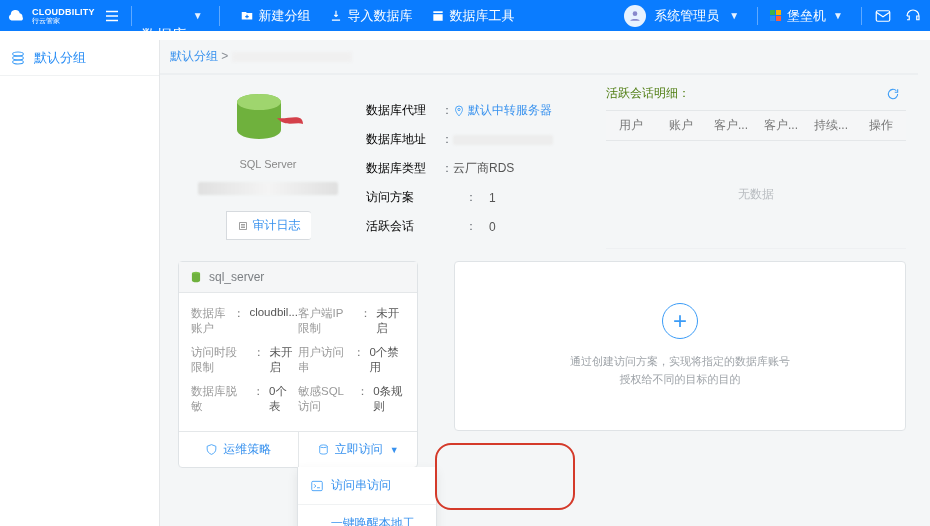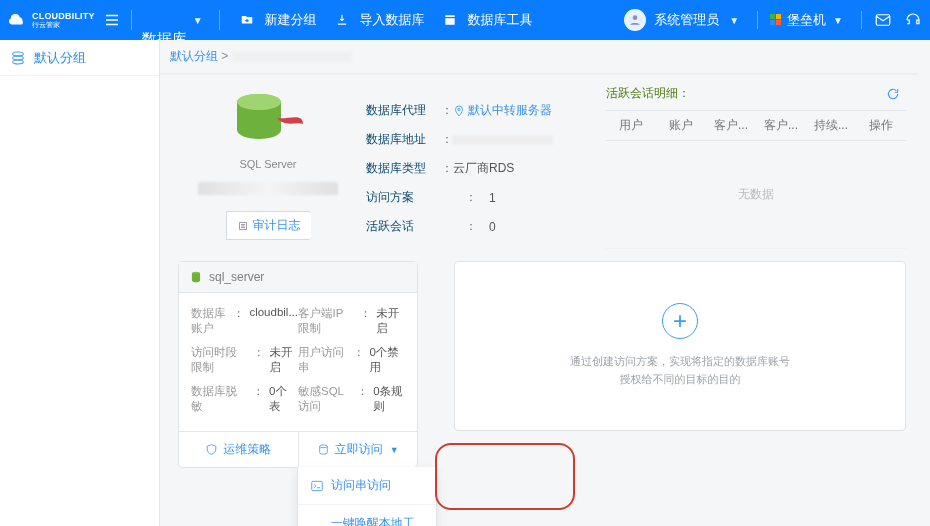--- a/index.html
+++ b/index.html
@@ -1,27 +1,27 @@
 <!DOCTYPE html>
 <html><head>
 <meta charset="utf-8">
 <style>
 * { margin: 0; padding: 0; box-sizing: border-box; font-family: "Microsoft YaHei", Arial, sans-serif; }
 body { width: 930px; height: 526px; overflow: hidden; background: #fff; position: relative; }
-.topbar { height: 40px; background: #0a7cff; display: flex; align-items: center; color: #fff; padding: 0 8px 0 2px; font-size: 13px; }
+.topbar { height: 31px; background: #0a7cff; display: flex; align-items: center; color: #fff; padding: 0 8px 0 2px; font-size: 13px; }
 .logo-area { display: flex; align-items: center; gap: 4px; padding: 0 8px 0 4px; }
 .logo-svg { width: 22px; height: 22px; }
 .logo-text { font-size: 9px; font-weight: 700; letter-spacing: .2px; line-height: 9px; }
 .logo-sub { font-size: 7px; line-height: 7px; }
 .hamb { width: 18px; height: 18px; cursor: pointer; }
 .topbar .divider { width: 1px; height: 20px; background: rgba(255,255,255,.35); margin: 0 10px; }
 .topbar .title { font-size: 15px; margin-right: 4px; margin-top: 39px; }
 .topbar .chev { margin: 0 6px 0 2px; font-size: 10px; opacity: .9; }
 .top-actions { display: flex; gap: 18px; margin-left: 10px; }
-.top-actions .act { display: flex; align-items: center; gap: 11px; cursor: pointer; }
+.top-actions .act { display: flex; align-items: center; gap: 5px; cursor: pointer; }
 .top-actions .ico { width: 14px; height: 14px; }
 .topbar .spacer { flex: 1; }
 .user-area { display: flex; align-items: center; gap: 8px; margin-left: auto; }
 .avatar { width: 22px; height: 22px; border-radius: 50%; background: rgba(255,255,255,.9); display: flex; align-items: center; justify-content: center; color: #0a7cff; font-size: 12px; }
 .user-name { font-size: 13px; }
 .right-sep { width: 1px; height: 18px; background: rgba(255,255,255,.35); margin: 0 12px; }
 .right-item { display: flex; align-items: center; gap: 5px; cursor: pointer; font-size: 13px; }
 .env-ic { width: 12px; height: 12px; }
 .container { position: absolute; top: 40px; bottom: 0; left: 0; right: 0; display: flex; background: #f4f6f7; }
 .sidebar { width: 160px; border-right: 1px solid #e5e7e9; background: #fff; }
@@ -37,21 +37,21 @@
 .db-icon-wrap { width: 86px; height: 62px; margin-top: 5px; }
 .db-name-label { margin-top: 6px; font-size: 11px; color: #888; }
 .db-blur { width: 140px; height: 13px; background: linear-gradient(90deg,#e0e0e0,#f4f4f4,#e0e0e0); border-radius: 2px; margin-top: 12px; filter: blur(1.2px); }
 .tab-row { display: flex; gap: 0; margin-top: 16px; }
 .tab-btn { border: 1px solid #d6dade; padding: 5px 10px; font-size: 12px; display: flex; align-items: center; gap: 4px; background: #fff; cursor: pointer; color: #0c4a6e; }
 .tab-btn:first-child { border-right: none; border-radius: 3px 0 0 3px; color: #3791ee; }
 .tab-btn:last-child { border-radius: 0 3px 3px 0; }
 .tab-ic { width: 12px; height: 12px; }
 .info-mid { width: 240px; padding-left: 4px; padding-top: 5px;}
 .info-row { display: flex; font-size: 12px; color: #6c7177; margin: 12px 0; align-items: center; }
-.info-row .k { width: 75px; color: #0c4a6e; }
+.info-row .k { width: 75px; color: #000000; }
 .info-row .v { color: #555; }
 .loc-ic { width: 12px; height: 12px; margin-right: 3px; vertical-align: -1px; }
 .addr-blur { display: inline-block; width: 100px; height: 10px; background: #ededed; border-radius: 2px; filter: blur(1.2px);}
 .session-panel { flex: 1; margin-left: 0; }
 .session-head { font-size: 12px; color: #4d7c0f; display: flex; align-items: center; justify-content: space-between; padding-right: 6px; }
 .refresh-ic { width: 14px; height: 14px; cursor: pointer; color: #3b9cf7; }
 .table-head { display: flex; font-size: 12px; color: #777; background: #f5f6f7; margin-top: 8px; }
 .table-head div { flex: 1; padding: 6px 4px; border-top: 1px solid #e4e7e9; border-bottom: 1px solid #e4e7e9; text-align: center; }
 .no-data { text-align: center; color: #b8bcc0; font-size: 12px; padding: 45px 0; border-bottom: 1px solid #eef0f2; }
 .cards-row { display: flex; gap: 36px; padding: 12px 12px 0 18px; align-items: flex-start; }

